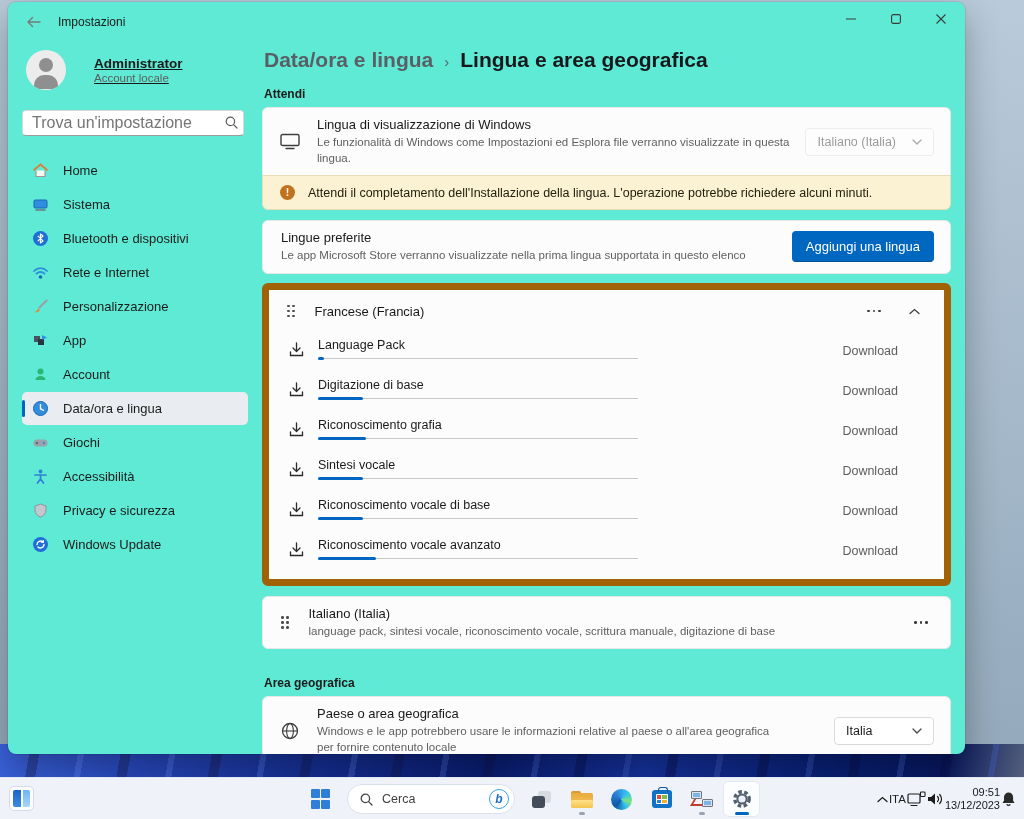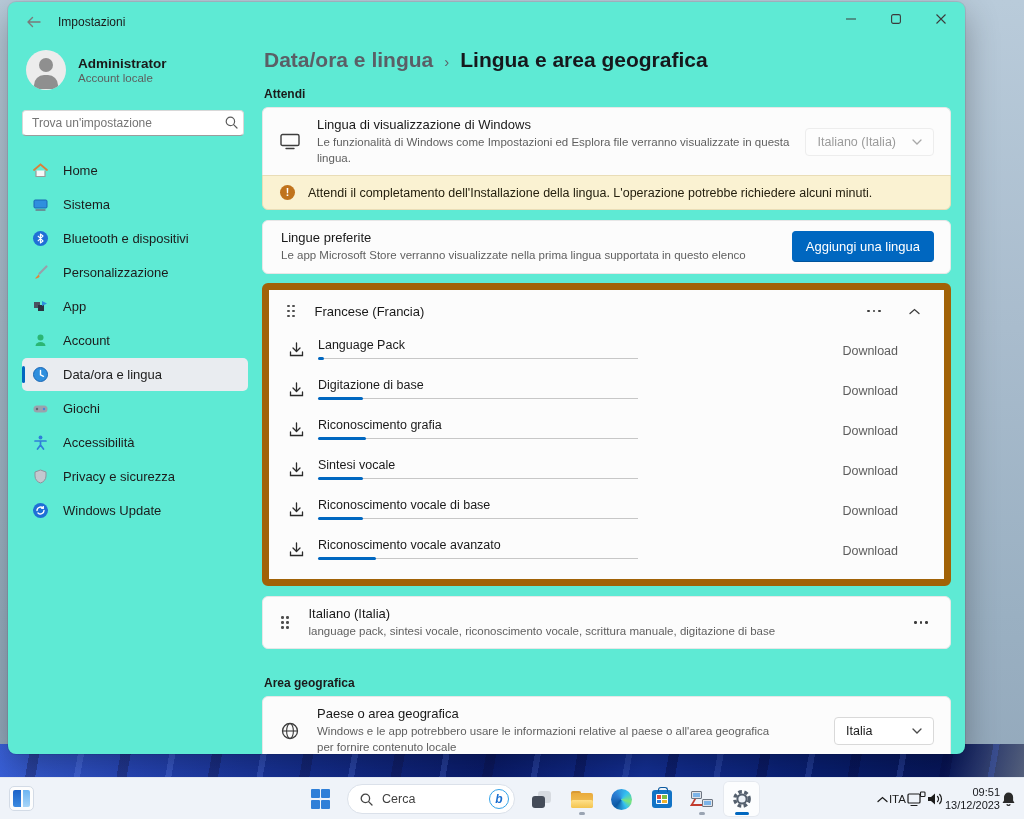--- a/index.html
+++ b/index.html
@@ -25,30 +25,30 @@
     box-shadow:0 12px 34px rgba(0,0,0,.3), 0 0 0 1px rgba(0,0,0,.08);}
 
   .titlebar { position:relative; height:40px; }
   .back-btn { position:absolute; left:16px; top:10px; width:20px; height:20px; display:flex; align-items:center; justify-content:center; border-radius:4px;}
   .win-title { position:absolute; left:50px; top:13px; font-size:12px; color:#1b1b1b; }
   .win-controls { position:absolute; right:2px; top:0; display:flex; }
   .win-ctl { width:45px; height:33px; display:flex; align-items:center; justify-content:center; }
 
   
   .sidebar { position:absolute; left:0; top:40px; width:252px; bottom:0; padding:8px 12px 0 14px; }
-  .user-row { display:flex; align-items:center; gap:12px; padding-left:4px; }
+  .user-row { display:flex; align-items:center; gap:28px; padding-left:4px;text-decoration:underline; }
   .avatar { width:40px; height:40px; border-radius:50%; background:#ececec; position:relative; overflow:hidden; }
   .avatar .head { position:absolute; left:13px; top:8px; width:14px; height:14px; border-radius:50%; background:#8f8f8f;}
   .avatar .body { position:absolute; left:8px; top:25px; width:24px; height:14px; border-radius:10px 10px 0 0; background:#8f8f8f;}
   .user-name { font-size:13.5px; font-weight:700; }
   .user-type { font-size:11.5px; color:#5d5d5d; margin-top:1px; }
 
   .search-wrap { position:relative; margin-top:20px; }
   .search-input { width:222px; height:26px; background:#fff; border:1px solid #d8d8d8; border-bottom-color:#9c9c9c;
-    border-radius:4px; padding:0 28px 0 9px; font-size:12px; color:#444; font-family:"Liberation Sans",sans-serif; outline:none;}
+    border-radius:4px; padding:0 28px 0 9px; font-size:16px; color:#444; font-family:"Liberation Sans",sans-serif; outline:none;}
   .search-icon { position:absolute; right:10px; top:6px; }
 
   .nav { margin-top:18px; }
   .nav-item { height:33px; display:flex; align-items:center; gap:14px; padding:0 10px; margin-bottom:1px;
     border-radius:5px; position:relative; font-size:13px; color:#1c1c1c; }
   .nav-item.selected { background:#e9ecf0; }
   .nav-item.selected::before { content:''; position:absolute; left:0; top:8px; width:3px; height:17px; border-radius:2px; background:#0067c0; }
   .nav-ic { width:17px; height:17px; flex:none; }
 
   
@@ -216,20 +216,28 @@
       </div>
       <div class="nav-item">
         <svg class="nav-ic" viewBox="0 0 17 17">
             <circle cx="8.5" cy="8.5" r="7.5" fill="#1f6fd6"></circle>
             <path d="M5.8 5.8 L11 11 L8.4 13 V4 L11 6 L5.8 11.2" fill="none" stroke="#fff" stroke-width="1.1" stroke-linejoin="round"></path>
           </svg>
         <span>Bluetooth e dispositivi</span>
       </div>
       <div class="nav-item">
         <svg class="nav-ic" viewBox="0 0 17 17">
+            <path d="M2 7 a9 9 0 0 1 13 0" fill="none" stroke="#2f8fde" stroke-width="1.8" stroke-linecap="round"></path>
+            <path d="M4.5 9.7 a5.6 5.6 0 0 1 8 0" fill="none" stroke="#2f8fde" stroke-width="1.8" stroke-linecap="round"></path>
+            <circle cx="8.5" cy="13" r="1.8" fill="#1b67b4"></circle>
+          </svg>
+        <span>Rete e Internet</span>
+      </div>
+      <div class="nav-item">
+        <svg class="nav-ic" viewBox="0 0 17 17">
             <path d="M14.5 2.5 L7.5 9.5" stroke="#98a0aa" stroke-width="2.2" stroke-linecap="round"></path>
             <path d="M6.8 10.2 L3 14.5 C5 14.5 6.8 13.8 7.6 12.4 Z" fill="#e0873a"></path>
           </svg>
         <span>Personalizzazione</span>
       </div>
       <div class="nav-item">
         <svg class="nav-ic" viewBox="0 0 17 17">
             <rect x="2" y="4" width="6" height="6" fill="#4a5260"></rect>
             <rect x="6" y="7" width="6" height="6" fill="#2b3340"></rect>
             <path d="M10 3 L15 5.5 L10 8 Z" fill="#2f8fde"></path>

